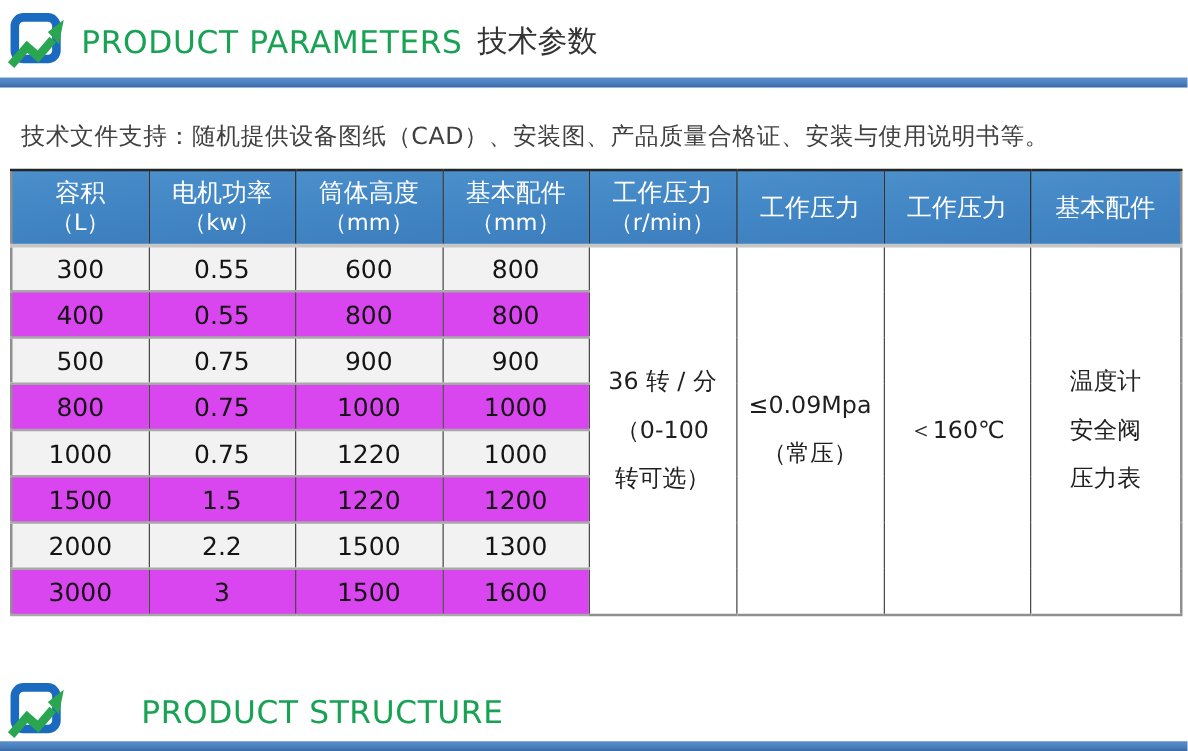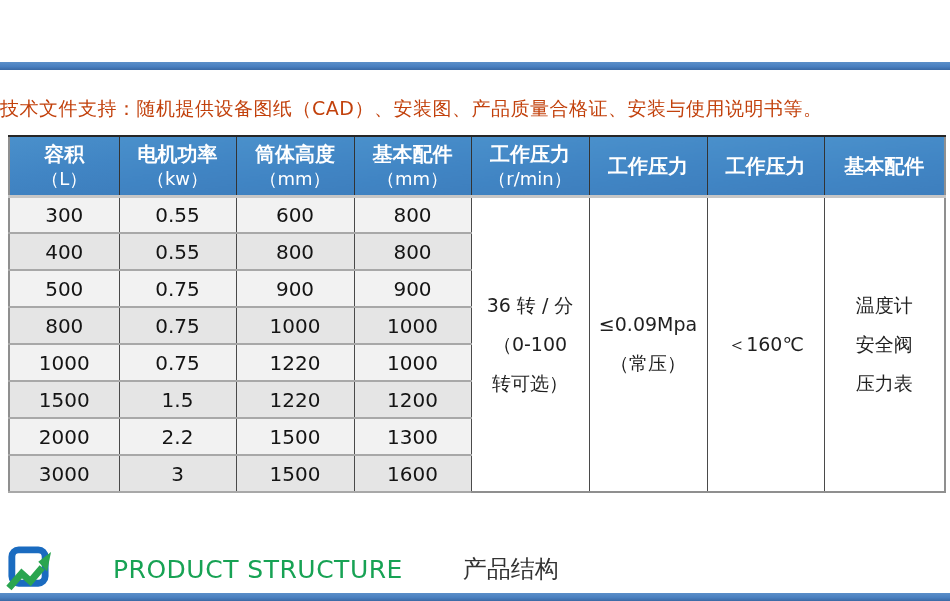--- a/index.html
+++ b/index.html
@@ -28,59 +28,70 @@
   
   .blue-bar {
     position: absolute; left: 0; width: 950px; height: 8px;
     background: linear-gradient(180deg, #5b8fc9 0%, #4a80c0 55%, #3a69a4 100%);
   }
   .blue-bar.top { top: 62px; }
   .blue-bar.bottom { top: 593px; }
 
   
   .support-text {
-    position: absolute; top: 96px; left: 0; margin: 0;
-    font-size: 19px; color: #c2410c; letter-spacing: 0.5px;
+    position: absolute; top: 96px; left: 17px; margin: 0;
+    font-size: 19px; color: #404040; letter-spacing: 0.5px;
   }
 
   
   .param-table {
     position: absolute; top: 135px; left: 8px; width: 936px;
     border-collapse: collapse; table-layout: fixed;
     border: 2px solid #8f8f8f;
   }
   .param-table th {
     height: 60px; padding: 0;
     background: linear-gradient(170deg, #4a90cb 0%, #4185c4 55%, #3d7ebd 100%);
     color: #ffffff; font-weight: normal;
     border-left: 1px solid #333333; border-right: 1px solid #333333;
     border-top: 2px solid #262626; border-bottom: 3px solid #c6c6c6;
     text-align: center; vertical-align: middle;
   }
-  .h-l1 { display: block; font-size: 20px; line-height: 26px; font-weight: bold; }
+  .h-l1 { display: block; font-size: 20px; line-height: 26px; }
   .h-l2 { display: block; font-size: 18px; line-height: 24px; }
   .h-l2:empty { display: none; }
   .param-table td {
     height: 37px; padding: 0; text-align: center; vertical-align: middle;
     border-left: 1px solid #4a4a4a; border-right: 1px solid #4a4a4a;
     border-top: 2px solid #a8a8a8; border-bottom: 2px solid #a8a8a8;
-    font-size: 20px; color: #141414; background: #e5e5e5;
+    font-size: 20px; color: #141414; background: #d946ef;
   }
   .param-table tbody tr:nth-child(odd) td.dc { background: #f2f2f2; }
   td.mc {
     background: #ffffff; font-size: 19px; color: #1f1f1f;
     border-top: 2px solid #a8a8a8; border-bottom: 2px solid #8f8f8f;
   }
   .mc div { line-height: 39px; height: 39px; }
 </style>
 </head>
 <body>
 
 <div class="page">
 
+  <div class="section-header top">
+    <span class="logo">
+      <svg viewBox="0 0 48 48" width="47" height="47" aria-hidden="true">
+        <rect x="7" y="4" width="34" height="34" rx="7" fill="none" stroke="#1a6bc0" stroke-width="7"></rect>
+        <path d="M4 43 L17 28 L26 36 L38 22" fill="none" stroke="#2aa550" stroke-width="7"></path>
+        <polygon points="34,16 47,6 43,26" fill="#2aa550"></polygon>
+      </svg>
+    </span>
+    <span class="title-en">PRODUCT PARAMETERS</span>
+    <span class="title-zh">技术参数</span>
+  </div>
 
   <div class="blue-bar top"></div>
 
   <p class="support-text">技术文件支持：随机提供设备图纸（CAD）、安装图、产品质量合格证、安装与使用说明书等。</p>
 
   <table class="param-table">
     <colgroup>
       <col style="width:110px">
         <col style="width:117px">
         <col style="width:118px">
@@ -194,18 +205,17 @@
 
   <div class="section-header bottom">
     <span class="logo">
       <svg viewBox="0 0 48 48" width="47" height="47" aria-hidden="true">
         <rect x="7" y="4" width="34" height="34" rx="7" fill="none" stroke="#1a6bc0" stroke-width="7"></rect>
         <path d="M4 43 L17 28 L26 36 L38 22" fill="none" stroke="#2aa550" stroke-width="7"></path>
         <polygon points="34,16 47,6 43,26" fill="#2aa550"></polygon>
       </svg>
     </span>
     <span class="title-en">PRODUCT STRUCTURE</span>
-    <span class="title-zh">产品结构</span>
   </div>
 
   <div class="blue-bar bottom"></div>
 
 </div>
 
 </body></html>

